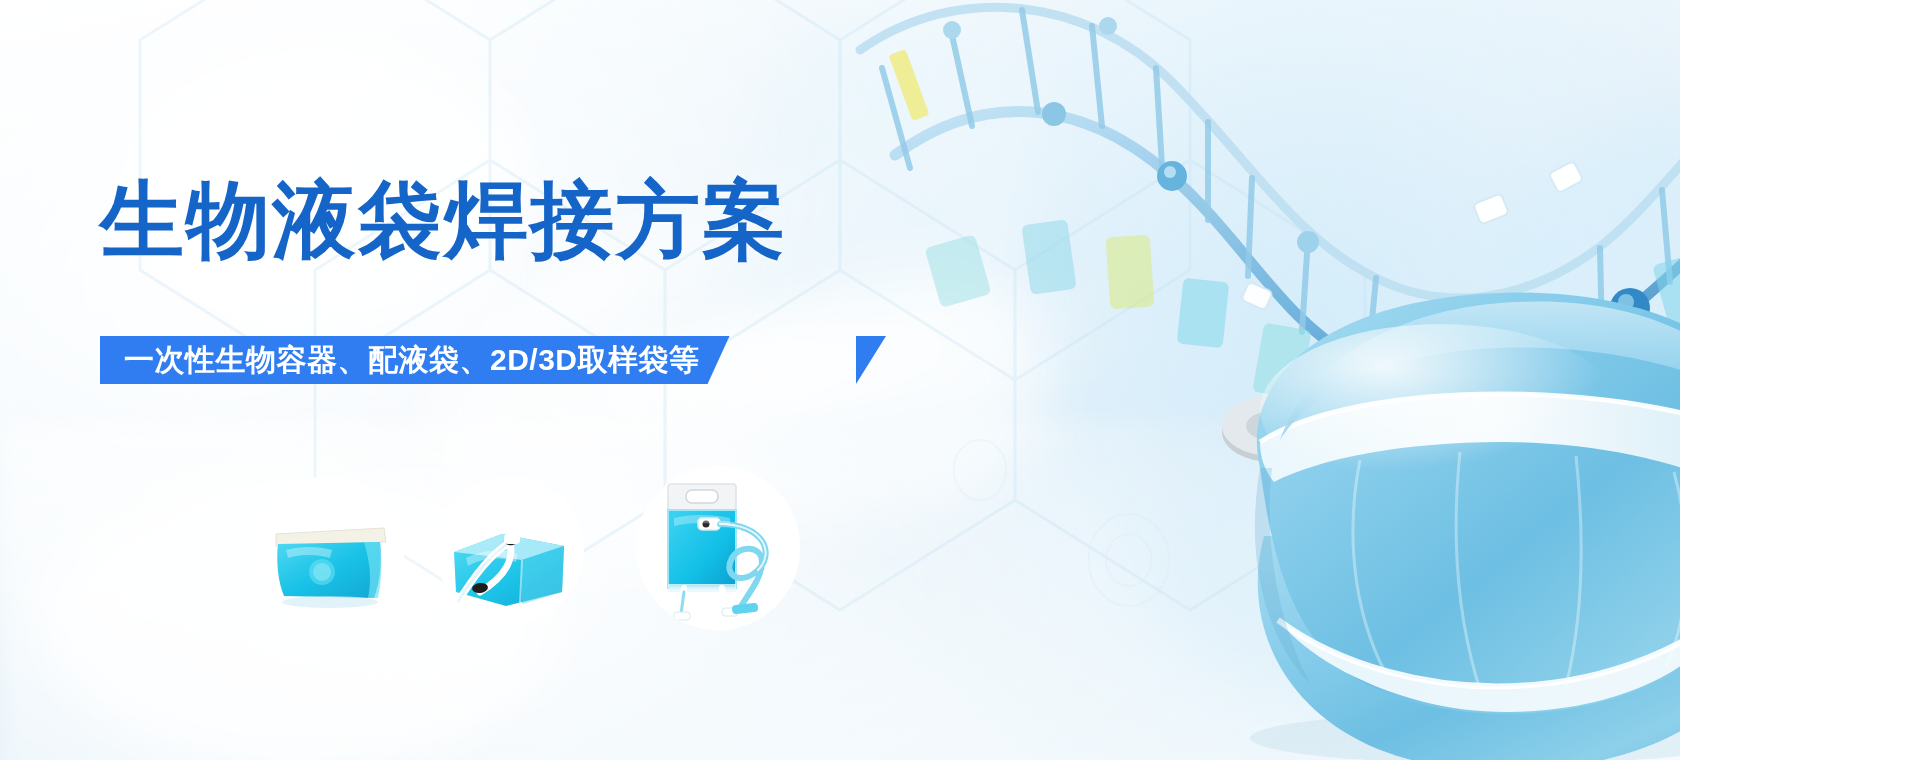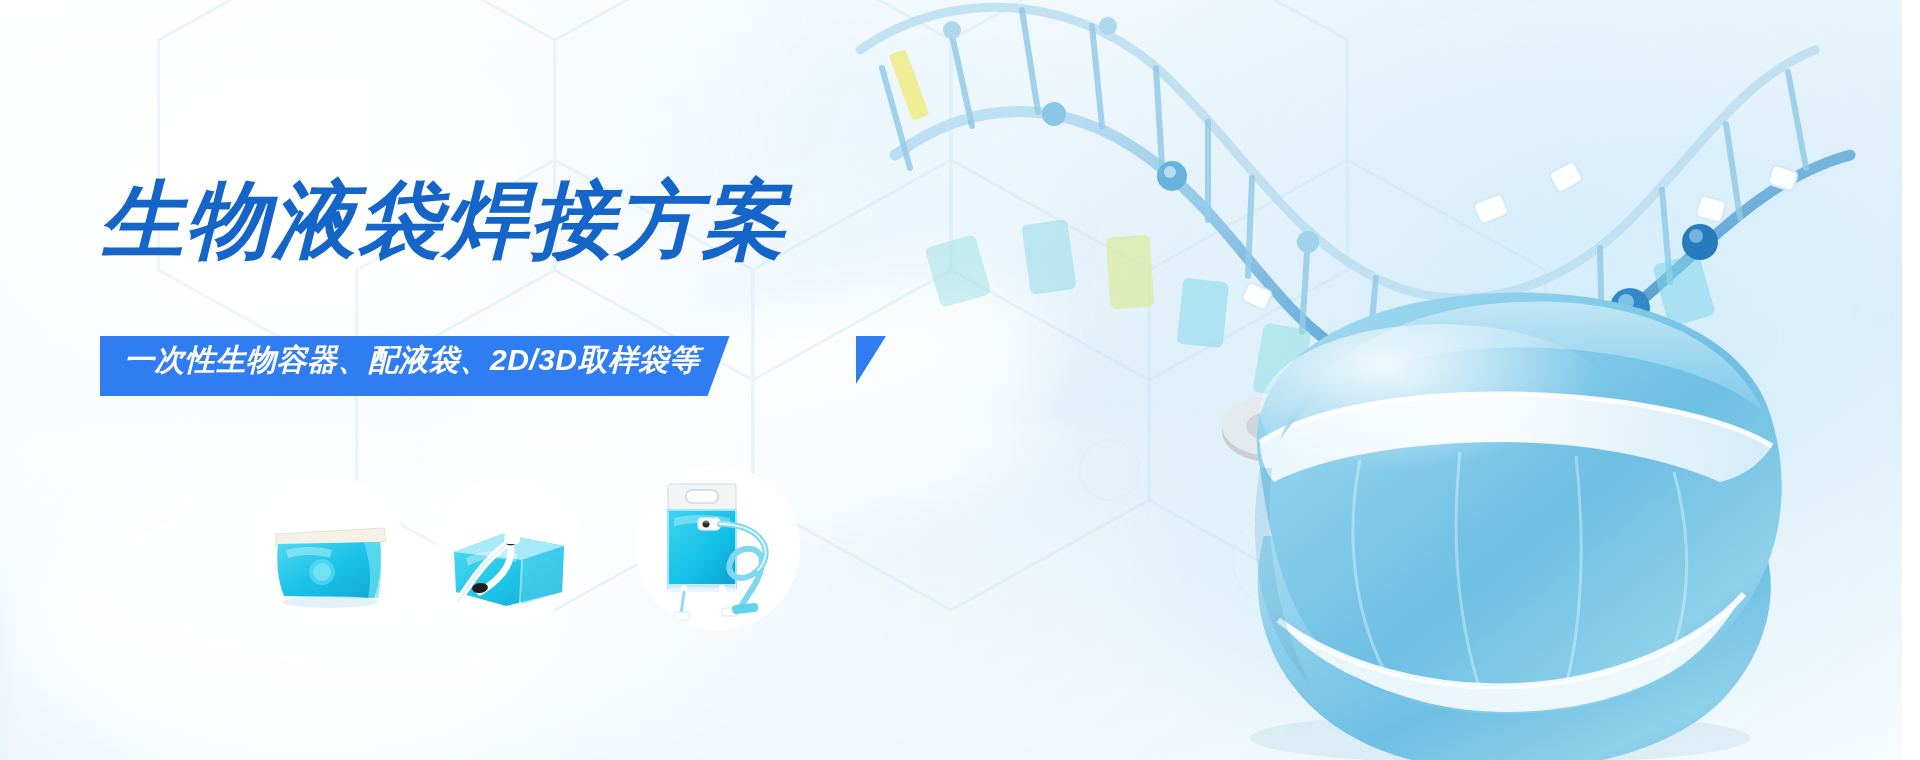--- a/index.html
+++ b/index.html
@@ -1,23 +1,22 @@
 <!DOCTYPE html>
 <html><head>
 <meta charset="utf-8">
 <style>
   html,body{margin:0;padding:0;background:#fff;}
   body{font-family:"Liberation Sans","DejaVu Sans",sans-serif;}
 
   .banner{
     position:relative;
-    width:1902px;height:760px;
+    width:1680px;height:760px;
     overflow:hidden;
     background:#c4b5fd;
-    font-style:italic;
   }
 
   
   .bg-base{
     position:absolute;inset:0;
     background:
       linear-gradient(168deg,#ffffff 0%,#f2f9fd 18%,#e6f2fa 42%,#dcedf8 62%,#eaf5fb 80%,#f6fbfe 100%);
   }
   .bg-wash-left{
     position:absolute;left:-160px;top:-120px;width:1100px;height:1000px;
@@ -68,21 +67,21 @@
     white-space:nowrap;
     text-shadow:0 2px 0 rgba(255,255,255,.35);
   }
 
   
   .subtitle-wrap{position:absolute;left:100px;top:336px;height:48px;}
   .subtitle-bar{
     position:relative;
     height:48px;
     background:#2f7df0;
-    padding:0 30px 12px 24px;
+    padding:0 30px 0 24px;
     display:flex;align-items:center;
     clip-path:polygon(0 0,100% 0,calc(100% - 22px) 100%,0 100%);
   }
   .subtitle-text{
     font-size:30px;font-weight:700;color:#ffffff;white-space:nowrap;letter-spacing:.5px;
   }
   .subtitle-arrow{
     position:absolute;left:100%;top:336px;margin-left:-10px;
     width:0;height:0;
     border-left:30px solid #2f7df0;

